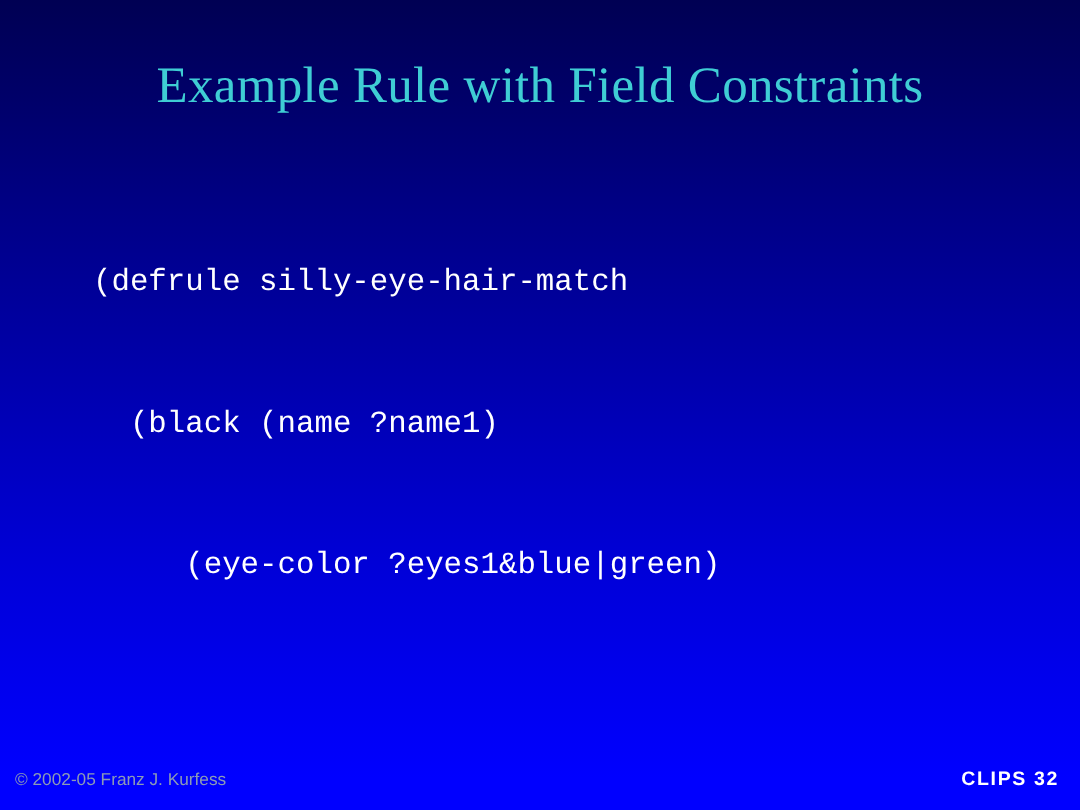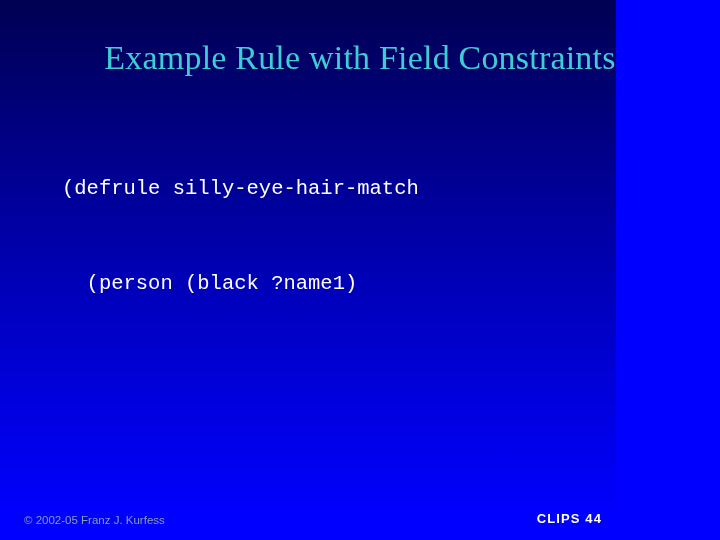--- a/index.html
+++ b/index.html
@@ -9,21 +9,21 @@
   body {
     width: 720px;
     height: 540px;
     overflow: hidden;
     background: #0000ff;
     font-family: "Liberation Sans", sans-serif;
   }
 
   .slide {
     position: relative;
-    width: 616px;
+    width: 720px;
     height: 540px;
     box-sizing: border-box;
     background: linear-gradient(to bottom,
         #000053 0%,
         #000069 12%,
         #000084 25%,
         #0000a0 40%,
         #0000bd 55%,
         #0000d8 70%,
         #0000ef 85%,
@@ -63,21 +63,21 @@
   .code-line {
     display: block;
     height: 31.5px;
     white-space: pre;
     margin-left: 48px;
   }
 
   
   .footer-left {
     position: absolute;
-    left: 24px;
+    left: 10px;
     top: 513px;
     font-family: "Liberation Sans", sans-serif;
     font-size: 11.5px;
     line-height: 14px;
     color: #8c9bb5;
     white-space: nowrap;
   }
   .footer-right {
     position: absolute;
     right: 14px;
@@ -93,28 +93,29 @@
 </style>
 </head>
 <body>
 
 <div class="slide">
 
   <div class="title">Example Rule with Field Constraints</div>
 
   <div class="code-body">
     <span class="code-line">(defrule silly-eye-hair-match</span>
-    <span class="code-line">  (person (black ?name1)</span>
+    <span class="code-line">  (black (name ?name1)</span>
+    <span class="code-line">     (eye-color ?eyes1&amp;blue|green)</span>
     
     
     
     
     
     
     
     
   </div>
 
   <div class="footer-left">© 2002-05 Franz J. Kurfess</div>
 
-  <div class="footer-right">CLIPS 44</div>
+  <div class="footer-right">CLIPS 32</div>
 
 </div>
 
 </body></html>

